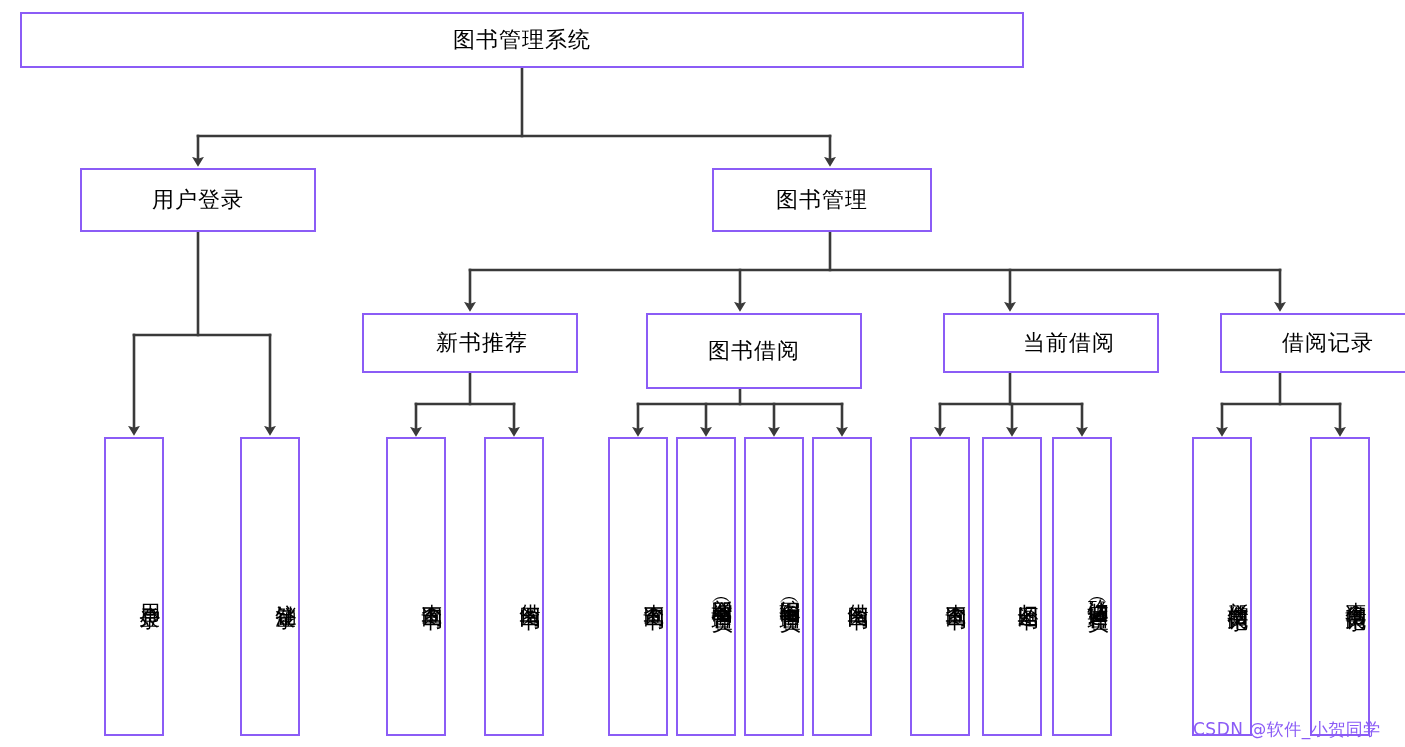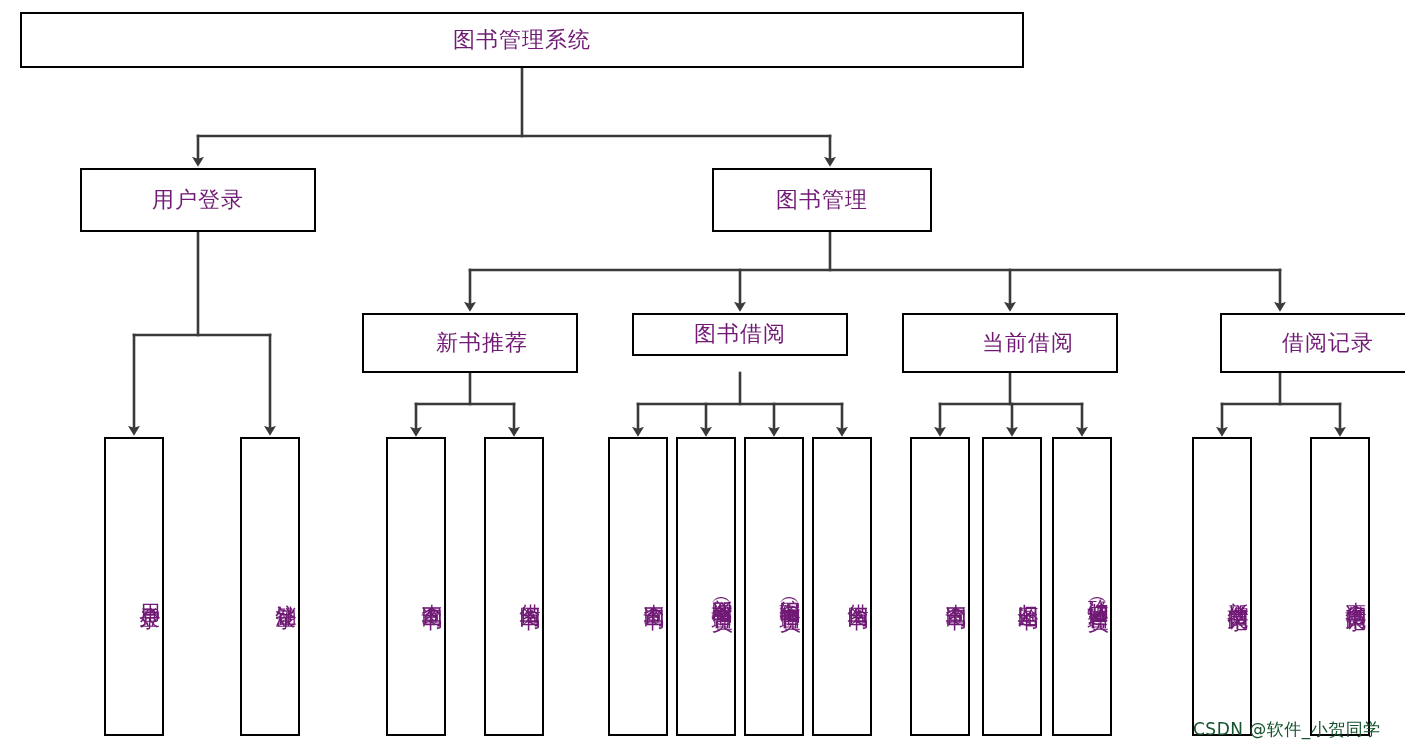--- a/index.html
+++ b/index.html
@@ -23,25 +23,25 @@
     left: 0;
     top: 0;
     width: 1405px;
     height: 747px;
     pointer-events: none;
   }
   .node {
     position: absolute;
     box-sizing: border-box;
     background: #ffffff;
-    border: 2px solid #000000;
+    border: 2px solid #8b5cf6;
     display: flex;
     align-items: center;
     justify-content: center;
-    color: #701a75;
+    color: #000000;
     text-align: center;
     z-index: 2;
   }
   .node.horiz {
     font-size: 22px;
     letter-spacing: 1px;
     line-height: 1.2;
   }
   .node.root {
     font-size: 22px;
@@ -57,21 +57,21 @@
     line-height: 1.15;
   }
   .node.leaf > span {
     writing-mode: vertical-rl;
     text-orientation: upright;
     display: block;
   }
   .watermark {
     position: absolute;
     font-size: 17px;
-    color: #14532d;
+    color: #8b5cf6;
     letter-spacing: 0.5px;
     z-index: 5;
     white-space: nowrap;
     font-family: "DejaVu Sans", "Liberation Sans", sans-serif;
   }
 </style>
 </head>
 <body>
 
 <div id="canvas">
@@ -133,24 +133,24 @@
   <div class="node horiz" style="left: 80px; top: 168px; width: 236px; height: 64px;">
       <span>用户登录</span>
     </div>
   <div class="node horiz" style="left: 712px; top: 168px; width: 220px; height: 64px;">
       <span>图书管理</span>
     </div>
 
   <div class="node horiz" style="left: 362px; top: 313px; width: 216px; height: 60px; padding-left: 24px;">
       <span>新书推荐</span>
     </div>
-  <div class="node horiz" style="left: 632px; top: 313px; width: 216px; height: 43px;">
+  <div class="node horiz" style="left: 646px; top: 313px; width: 216px; height: 76px;">
       <span>图书借阅</span>
     </div>
-  <div class="node horiz" style="left: 902px; top: 313px; width: 216px; height: 60px; padding-left: 36px;">
+  <div class="node horiz" style="left: 943px; top: 313px; width: 216px; height: 60px; padding-left: 36px;">
       <span>当前借阅</span>
     </div>
   <div class="node horiz" style="left: 1172px; top: 313px; width: 216px; height: 60px; margin-left: 48px;">
       <span>借阅记录</span>
     </div>
 
   <div class="node leaf" style="left: 104px; top: 437px; width: 60px; height: 299px;">
       <span>用户登录</span>
     </div>
   <div class="node leaf" style="left: 240px; top: 437px; width: 60px; height: 299px;">

